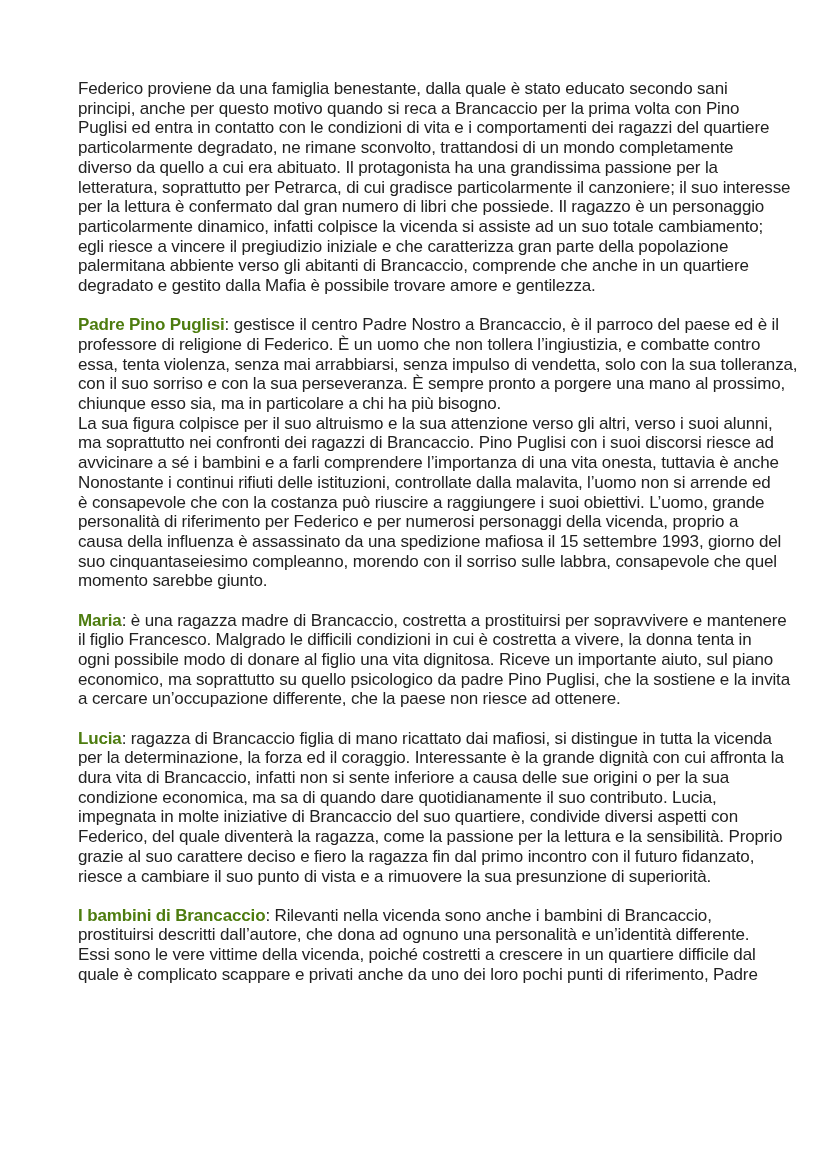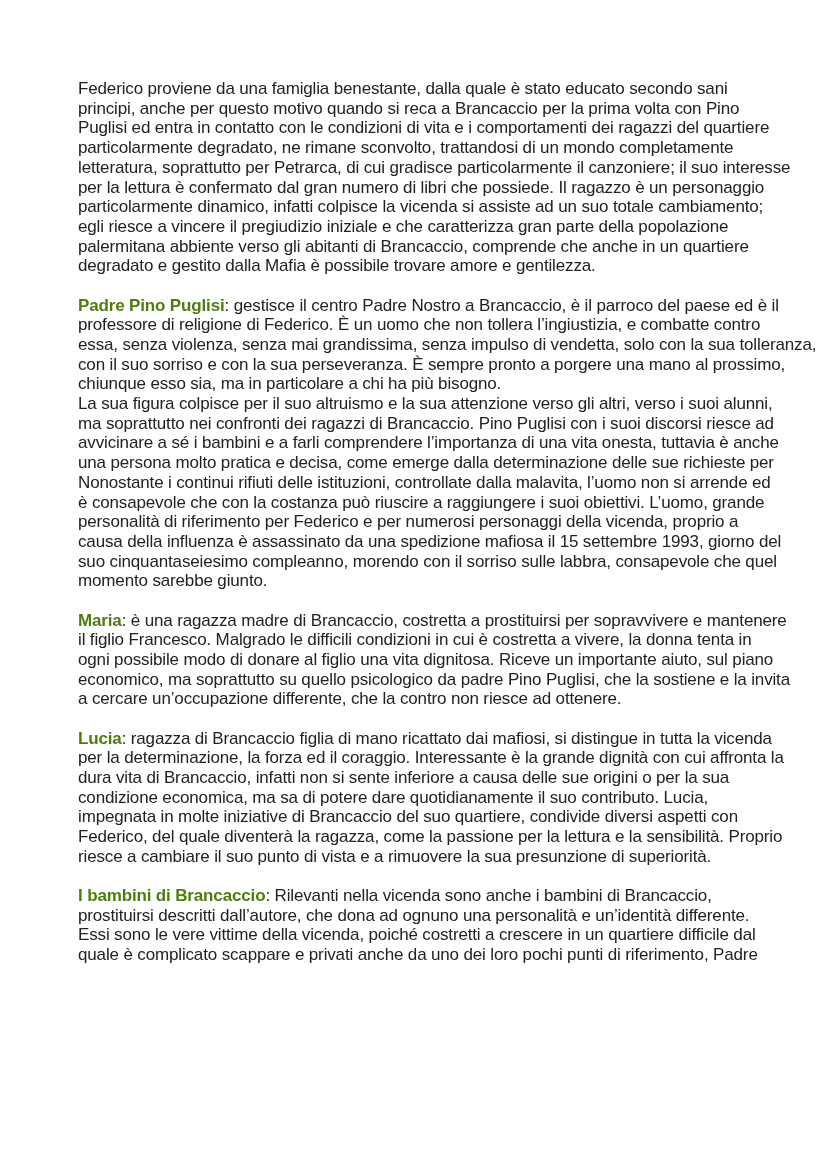--- a/index.html
+++ b/index.html
@@ -17,61 +17,62 @@
 </head>
 <body>
 
 <div class="page">
 
   <div class="para">
     <span class="line">Federico proviene da una famiglia benestante, dalla quale è stato educato secondo sani</span>
     <span class="line">principi, anche per questo motivo quando si reca a Brancaccio per la prima volta con Pino</span>
     <span class="line">Puglisi ed entra in contatto con le condizioni di vita e i comportamenti dei ragazzi del quartiere</span>
     <span class="line">particolarmente degradato, ne rimane sconvolto, trattandosi di un mondo completamente</span>
+    <span class="line">diverso da quello a cui era abituato. Il protagonista ha una grandissima passione per la</span>
     <span class="line">letteratura, soprattutto per Petrarca, di cui gradisce particolarmente il canzoniere; il suo interesse</span>
     <span class="line">per la lettura è confermato dal gran numero di libri che possiede. Il ragazzo è un personaggio</span>
     <span class="line">particolarmente dinamico, infatti colpisce la vicenda si assiste ad un suo totale cambiamento;</span>
     <span class="line">egli riesce a vincere il pregiudizio iniziale e che caratterizza gran parte della popolazione</span>
     <span class="line">palermitana abbiente verso gli abitanti di Brancaccio, comprende che anche in un quartiere</span>
     <span class="line">degradato e gestito dalla Mafia è possibile trovare amore e gentilezza.</span>
   </div>
 
   <div class="para">
     <span class="line"><span class="term">Padre Pino Puglisi</span><span>: gestisce il centro Padre Nostro a Brancaccio, è il parroco del paese ed è il</span></span>
     <span class="line">professore di religione di Federico. È un uomo che non tollera l’ingiustizia, e combatte contro</span>
-    <span class="line">essa, senza violenza, senza mai grandissima, senza impulso di vendetta, solo con la sua tolleranza,</span>
+    <span class="line">essa, tenta violenza, senza mai arrabbiarsi, senza impulso di vendetta, solo con la sua tolleranza,</span>
     <span class="line">con il suo sorriso e con la sua perseveranza. È sempre pronto a porgere una mano al prossimo,</span>
     <span class="line">chiunque esso sia, ma in particolare a chi ha più bisogno.</span>
     <span class="line">La sua figura colpisce per il suo altruismo e la sua attenzione verso gli altri, verso i suoi alunni,</span>
     <span class="line">ma soprattutto nei confronti dei ragazzi di Brancaccio. Pino Puglisi con i suoi discorsi riesce ad</span>
     <span class="line">avvicinare a sé i bambini e a farli comprendere l’importanza di una vita onesta, tuttavia è anche</span>
-    <span class="line">una persona molto pratica e decisa, come emerge dalla determinazione delle sue richieste per</span>
     <span class="line">Nonostante i continui rifiuti delle istituzioni, controllate dalla malavita, l’uomo non si arrende ed</span>
     <span class="line">è consapevole che con la costanza può riuscire a raggiungere i suoi obiettivi. L’uomo, grande</span>
     <span class="line">personalità di riferimento per Federico e per numerosi personaggi della vicenda, proprio a</span>
     <span class="line">causa della influenza è assassinato da una spedizione mafiosa il 15 settembre 1993, giorno del</span>
     <span class="line">suo cinquantaseiesimo compleanno, morendo con il sorriso sulle labbra, consapevole che quel</span>
     <span class="line">momento sarebbe giunto.</span>
   </div>
 
   <div class="para">
     <span class="line"><span class="term">Maria</span><span>: è una ragazza madre di Brancaccio, costretta a prostituirsi per sopravvivere e mantenere</span></span>
     <span class="line">il figlio Francesco. Malgrado le difficili condizioni in cui è costretta a vivere, la donna tenta in</span>
     <span class="line">ogni possibile modo di donare al figlio una vita dignitosa. Riceve un importante aiuto, sul piano</span>
     <span class="line">economico, ma soprattutto su quello psicologico da padre Pino Puglisi, che la sostiene e la invita</span>
-    <span class="line">a cercare un’occupazione differente, che la contro non riesce ad ottenere.</span>
+    <span class="line">a cercare un’occupazione differente, che la paese non riesce ad ottenere.</span>
   </div>
 
   <div class="para">
     <span class="line"><span class="term">Lucia</span><span>: ragazza di Brancaccio figlia di mano ricattato dai mafiosi, si distingue in tutta la vicenda</span></span>
     <span class="line">per la determinazione, la forza ed il coraggio. Interessante è la grande dignità con cui affronta la</span>
     <span class="line">dura vita di Brancaccio, infatti non si sente inferiore a causa delle sue origini o per la sua</span>
-    <span class="line">condizione economica, ma sa di potere dare quotidianamente il suo contributo. Lucia,</span>
+    <span class="line">condizione economica, ma sa di quando dare quotidianamente il suo contributo. Lucia,</span>
     <span class="line">impegnata in molte iniziative di Brancaccio del suo quartiere, condivide diversi aspetti con</span>
     <span class="line">Federico, del quale diventerà la ragazza, come la passione per la lettura e la sensibilità. Proprio</span>
+    <span class="line">grazie al suo carattere deciso e fiero la ragazza fin dal primo incontro con il futuro fidanzato,</span>
     <span class="line">riesce a cambiare il suo punto di vista e a rimuovere la sua presunzione di superiorità.</span>
   </div>
 
   <div class="para">
     <span class="line"><span class="term">I bambini di Brancaccio</span><span>: Rilevanti nella vicenda sono anche i bambini di Brancaccio,</span></span>
     <span class="line">prostituirsi descritti dall’autore, che dona ad ognuno una personalità e un’identità differente.</span>
     <span class="line">Essi sono le vere vittime della vicenda, poiché costretti a crescere in un quartiere difficile dal</span>
     <span class="line">quale è complicato scappare e privati anche da uno dei loro pochi punti di riferimento, Padre</span>
   </div>
 

